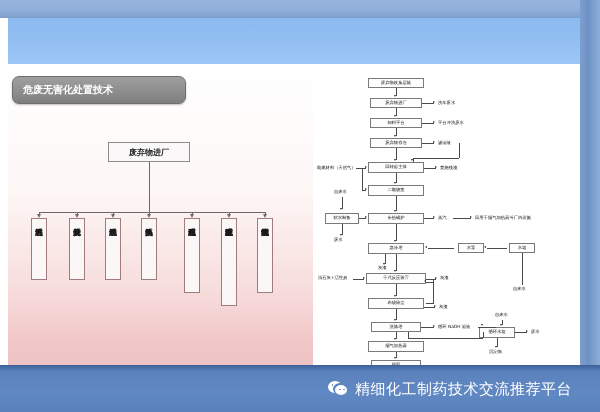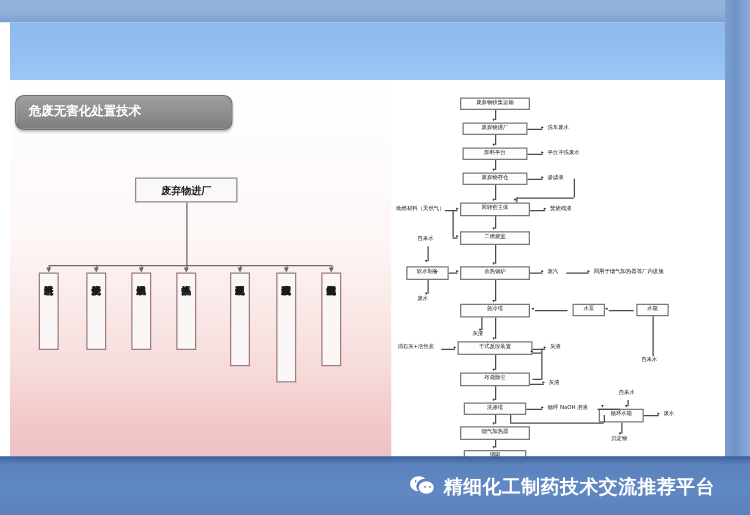--- a/index.html
+++ b/index.html
@@ -27,21 +27,21 @@
   .subtitle-box{position:absolute;left:12px;top:76px;width:172px;height:26px;
      border-radius:7px;background:linear-gradient(180deg,#9f9f9f 0%,#8e8e8e 55%,#7e7e7e 100%);
      border:1px solid #6e6e6e;box-shadow:0 1px 2px rgba(0,0,0,.25);}
   .subtitle-text{position:absolute;left:10px;top:0;height:26px;line-height:26px;
      font-size:10px;font-weight:bold;color:#ffffff;white-space:nowrap;}
 
   
   .footer-bar{position:absolute;left:0;top:365px;width:600px;height:47px;
      background:linear-gradient(180deg,#3c5f96 0%,#5b82bd 14%,#6088c2 60%,#5a81bb 100%);}
   .footer-inner{position:absolute;left:300px;top:368px;width:300px;height:42px;
-     display:flex;align-items:center;justify-content:center;gap:7px;font-weight:bold;}
+     display:flex;align-items:center;justify-content:center;gap:7px;}
   .footer-text{font-size:15px;color:#ffffff;letter-spacing:.5px;white-space:nowrap;}
   .wechat-ico{width:20px;height:16px;position:relative;flex:0 0 auto;}
   .wechat-ico .b1{position:absolute;left:0;top:0;width:14px;height:12px;border-radius:50%;background:#fff;}
   .wechat-ico .b2{position:absolute;left:7px;top:4px;width:12px;height:10px;border-radius:50%;background:#fff;
      box-shadow:-1px -1px 0 1px rgba(92,130,189,1);}
   .wechat-ico i{position:absolute;width:1.6px;height:1.6px;border-radius:50%;background:#5b82bd;}
 
   
   #orgchart{position:absolute;left:8px;top:130px;width:290px;height:185px;}
   .node{position:absolute;background:#faf8f8;border:1px solid #8c8c8c;

